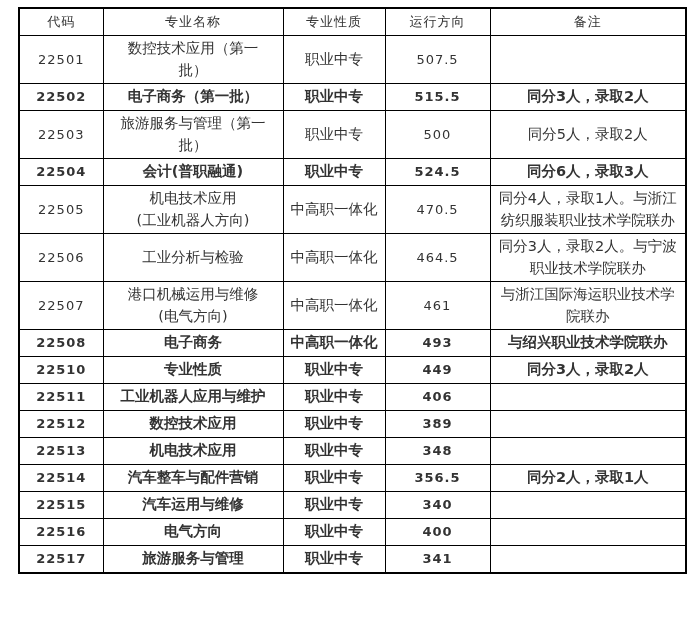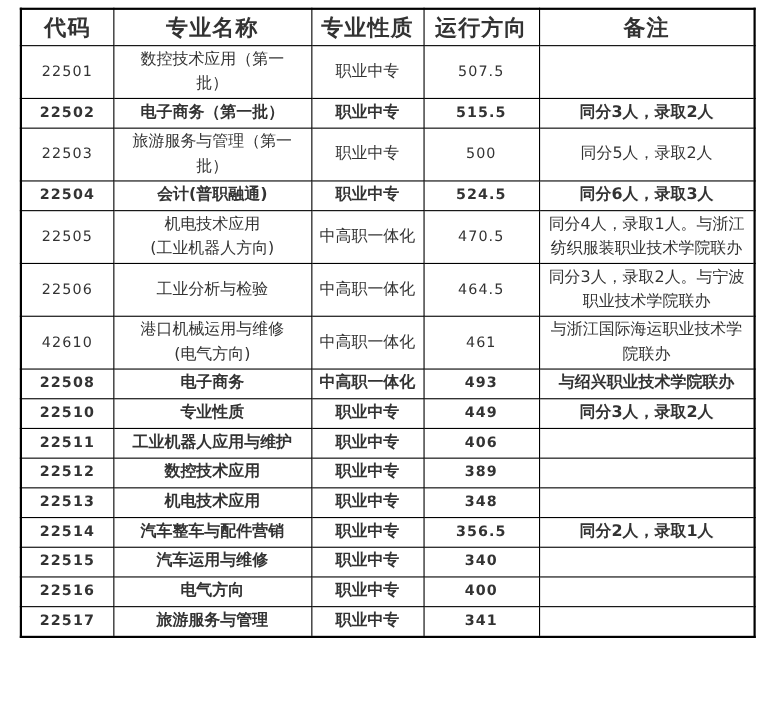--- a/index.html
+++ b/index.html
@@ -27,22 +27,22 @@
     border: 1px solid #000000;
     text-align: center;
     vertical-align: middle;
     color: #333333;
     white-space: pre-line;
     padding: 1px 4px;
     line-height: 1.5;
     overflow: hidden;
   }
   .score-table th {
-    font-size: 20px;
-    font-weight: bold;
+    font-size: 13px;
+    font-weight: normal;
     height: 24px;
     letter-spacing: 1px;
   }
   .score-table td {
     font-size: 14.5px;
   }
   
   .score-table td:nth-child(1),
   .score-table td:nth-child(4) {
     font-size: 13px;
@@ -114,21 +114,21 @@
         </tr>
         <tr class="tall">
           <td>22506</td>
           <td>工业分析与检验</td>
           <td>中高职一体化</td>
           <td>464.5</td>
           <td>同分3人，录取2人。与宁波
 职业技术学院联办</td>
         </tr>
         <tr class="tall">
-          <td>42610</td>
+          <td>22507</td>
           <td>港口机械运用与维修
 (电气方向)</td>
           <td>中高职一体化</td>
           <td>461</td>
           <td>与浙江国际海运职业技术学
 院联办</td>
         </tr>
         <tr class="short">
           <td>22508</td>
           <td>电子商务</td>

